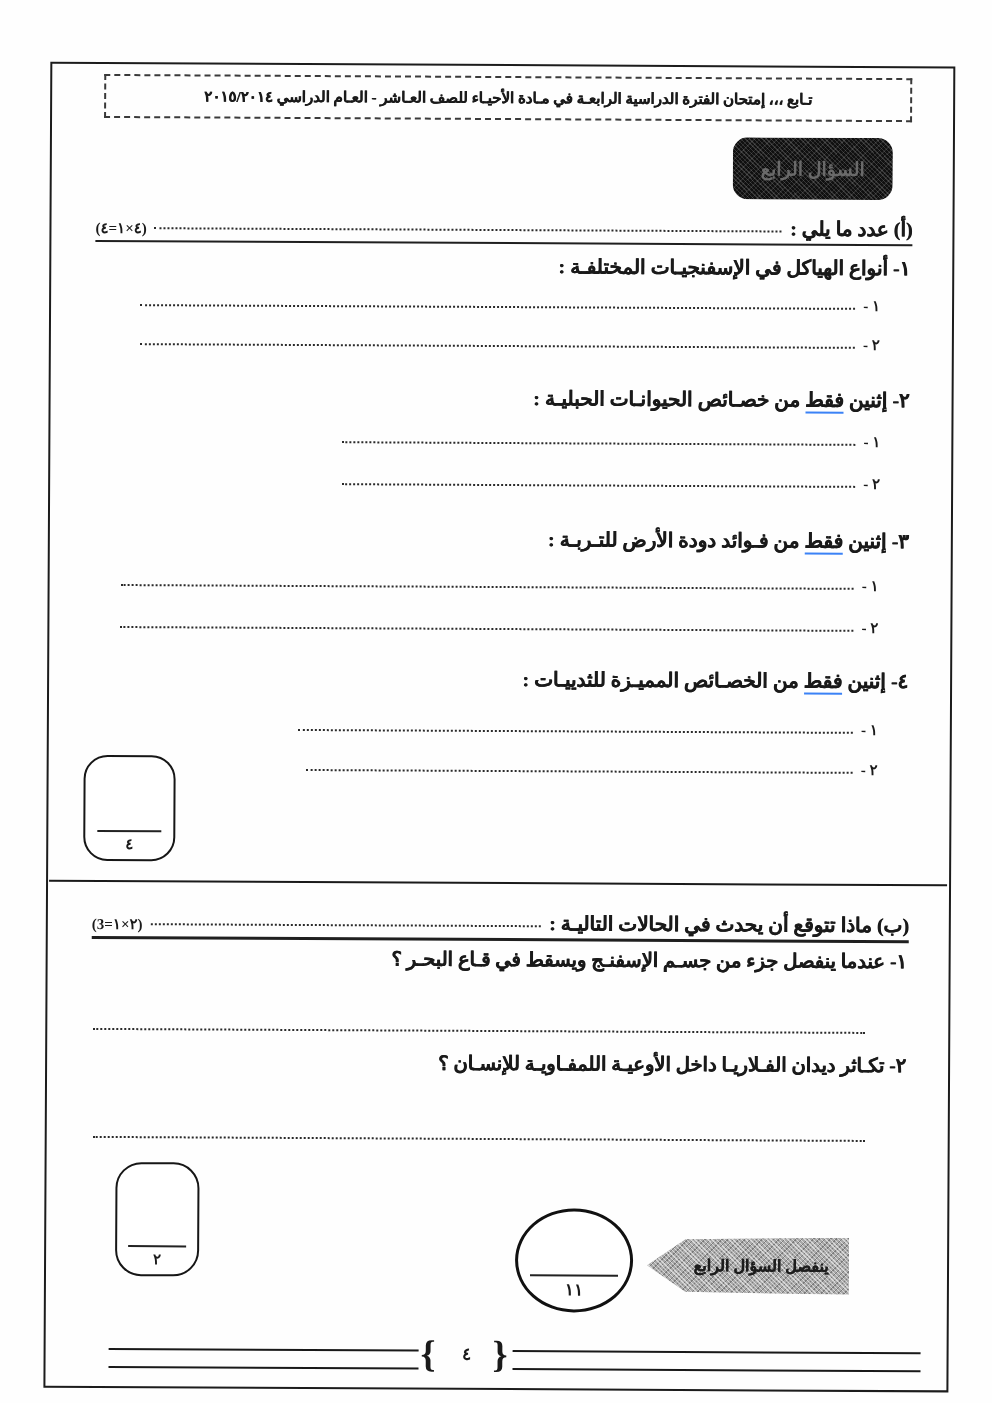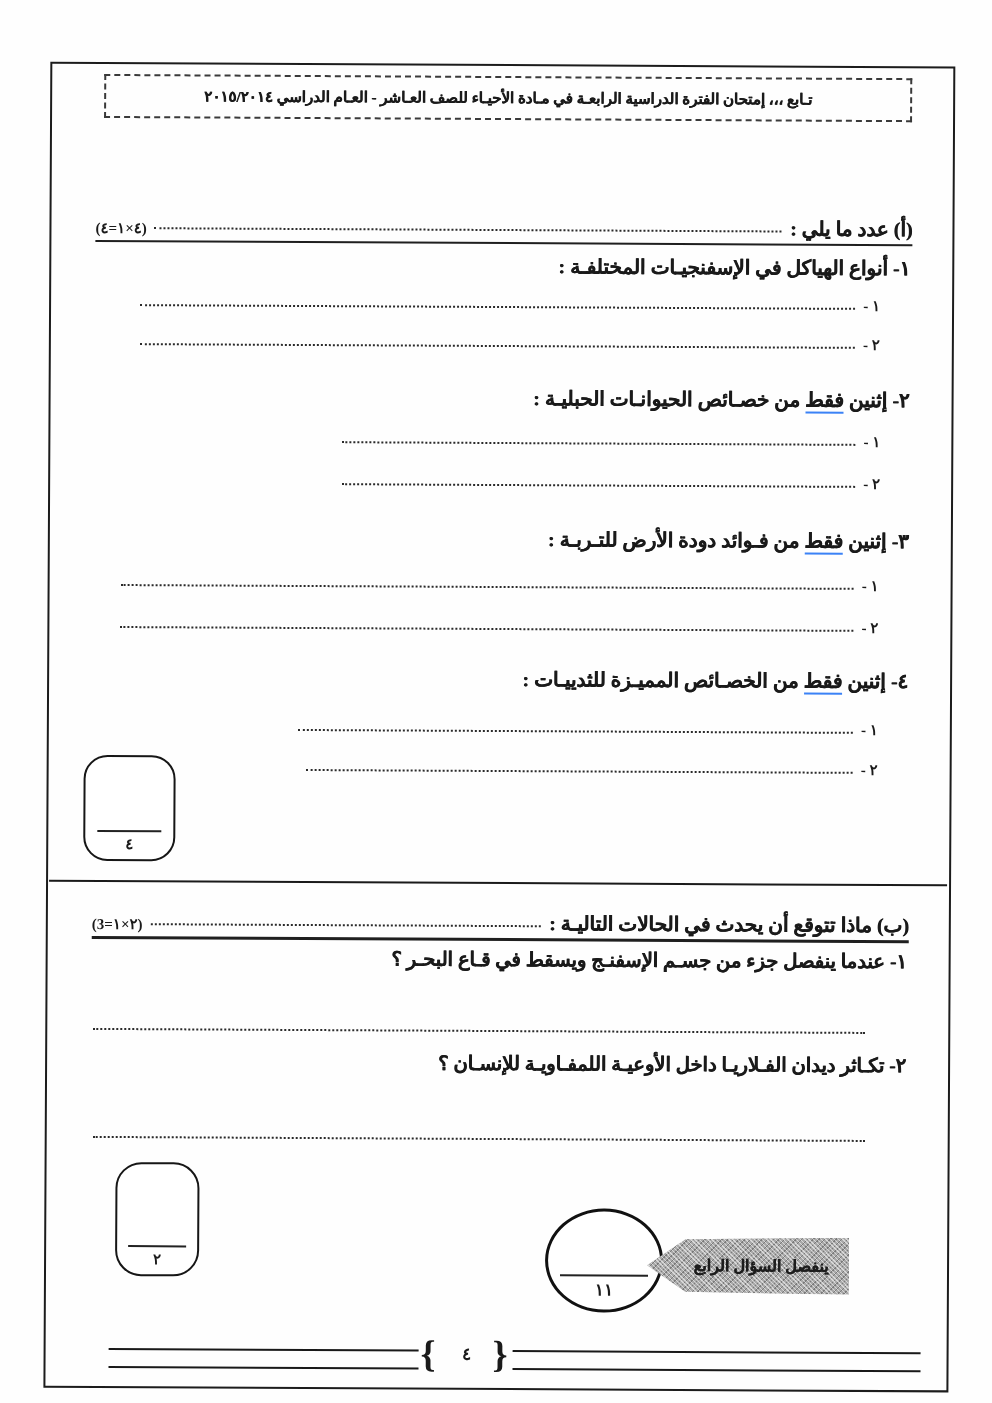--- a/index.html
+++ b/index.html
@@ -46,21 +46,21 @@
   .dotline{border-bottom:2.5px dotted #2a2a2a;height:0;}
   .marks-box{
     border:2px solid #161616;
     display:flex;flex-direction:column;justify-content:flex-end;align-items:center;
     padding-bottom:6px;box-sizing:border-box;background:#fff;
   }
   .marks-box .score-line{width:72%;border-top:2px solid #222;margin-bottom:3px;}
   .marks-box .score-val{font-size:15px;font-weight:bold;}
   .divider{border-top:2px solid #1a1a1a;height:0;}
   .total-circle{
-    left:548px;top:1208px;width:118px;height:104px;
+    left:518px;top:1208px;width:118px;height:104px;
     border:3px solid #111;border-radius:50%;
     display:flex;flex-direction:column;justify-content:flex-end;align-items:center;
     padding-bottom:9px;box-sizing:border-box;background:#fff;
   }
   .total-circle .score-line{width:78%;border-top:2px solid #222;margin-bottom:3px;}
   .total-circle .score-val{font-size:17px;font-weight:bold;letter-spacing:3px;}
   .banner{
     left:650px;top:1236px;width:202px;height:57px;
     background-color:#a9a9a9;
     background-image:
@@ -80,20 +80,23 @@
 
 <div class="page">
   <div class="tilt">
 
     <div class="abs frame"></div>
 
     <div class="abs header-box rtl heavy">
       <span>تـابع ،،، إمتحان الفترة الدراسية الرابعـة في مـادة الأحيـاء للصف العـاشر - العـام الدراسي ٢٠١٥/٢٠١٤</span>
     </div>
 
+    <div class="abs title-box rtl">
+      <span>السؤال الرابع</span>
+    </div>
 
     <div class="abs intro-row rtl" style="left:93px;top:201px;width:817px;height:38px;">
       <span class="label heavy">(أ) عدد ما يلي :</span>
       <span class="leader"></span>
       <span class="marks">(٤×١=٤)</span>
     </div>
 
     <div class="abs qhead rtl heavy" style="left:380px;top:254px;width:528px;"><span>١- أنواع الهياكل في الإسفنجيـات المختلفـة :</span><span class="u"></span><span></span></div>
     <div class="abs ansrow rtl" style="left:130px;top:288px;width:748px;">
       <span class="marker">١ -</span>

